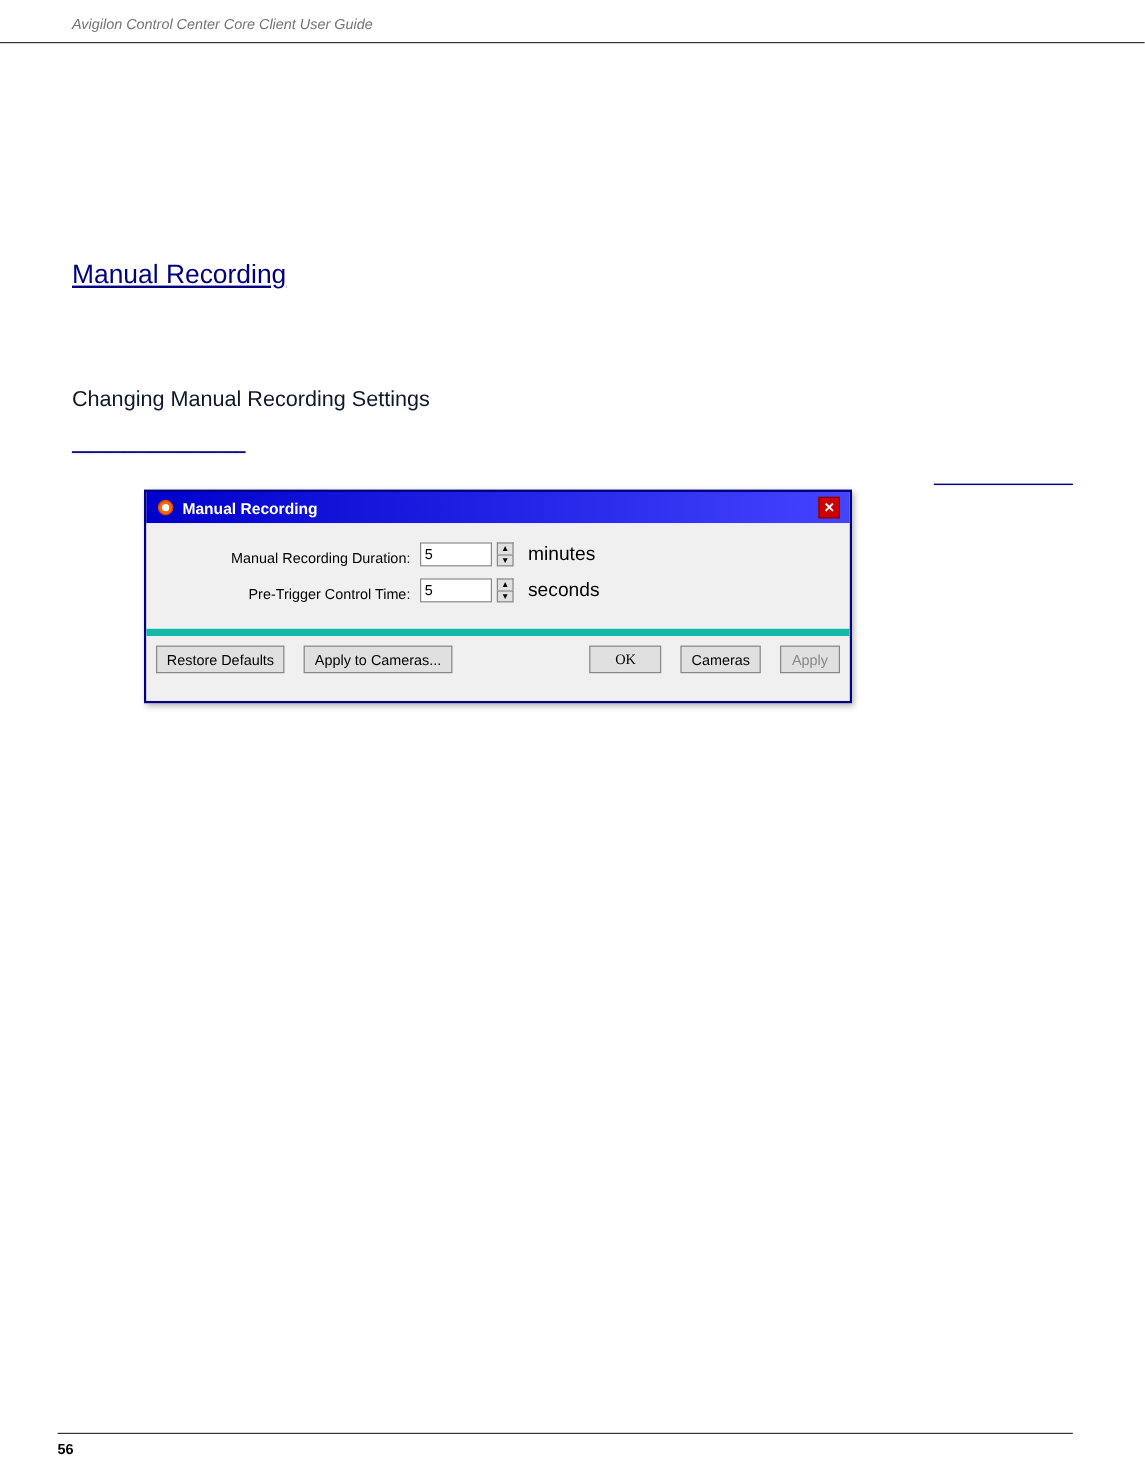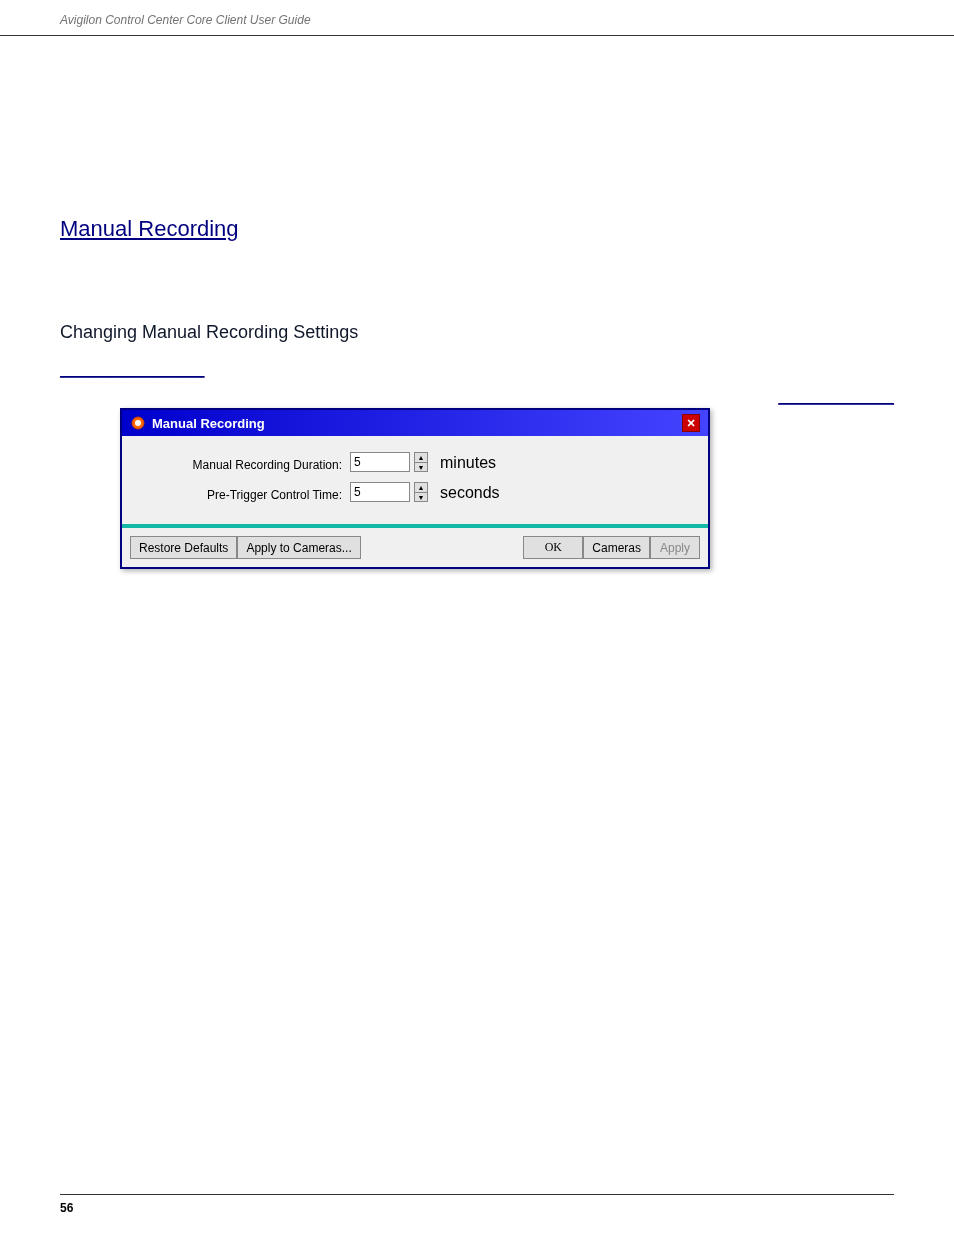--- a/index.html
+++ b/index.html
@@ -181,24 +181,24 @@
 
     .unit-label {
       font-size: 16px;
       color: #000000;
       margin-left: 4px;
     }
 
     .dialog-footer {
       display: flex;
       align-items: center;
-      padding: 8px 8px 8px 8px;
+      padding: 8px 8px 23px 8px;
       background: #f0f0f0;
-      gap: 0;
-      border-top: 4px solid #14b8a6;
+      gap: 16px;
+      border-top: 6px solid #14b8a6;
     }
 
     .dialog-btn {
       height: 23px;
       background: #e0e0e0;
       border: 1px solid #888888;
       font-size: 12px;
       color: #000000;
       cursor: pointer;
       padding: 2px 8px;
@@ -221,21 +221,21 @@
     }
 
     .spacer {
       flex: 1;
     }
 
     
     .page-footer {
       position: absolute;
       bottom: 20px;
-      left: 60px;
+      left: 48px;
       right: 60px;
       border-top: 1px solid #333333;
       padding-top: 6px;
       display: flex;
       align-items: flex-start;
     }
 
     .page-number {
       font-size: 12px;
       font-weight: bold;

